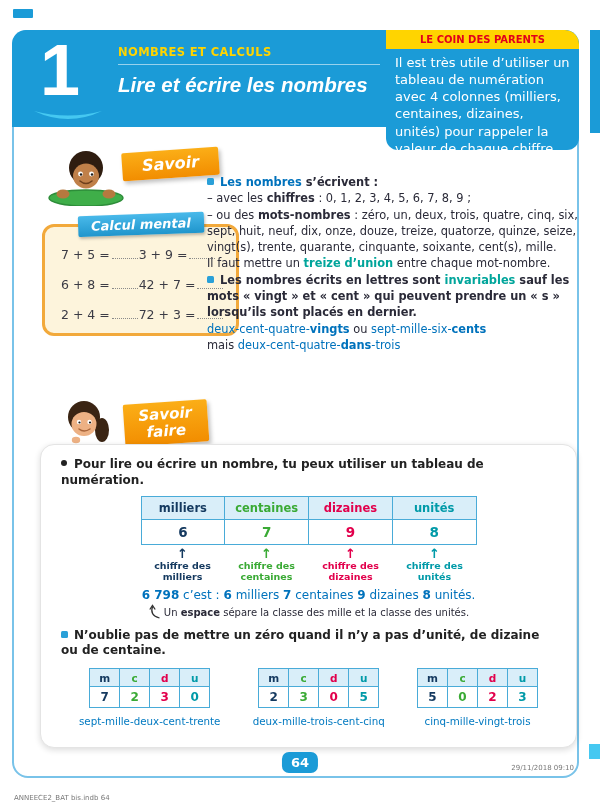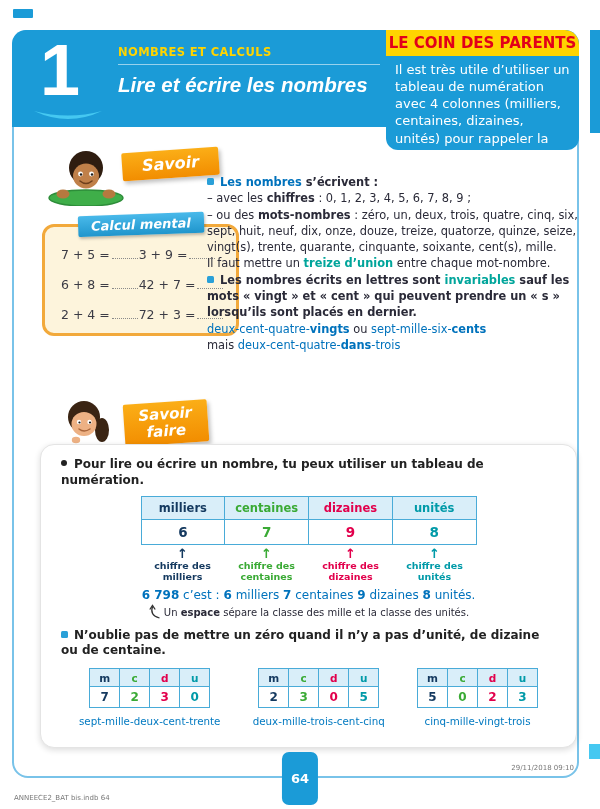--- a/index.html
+++ b/index.html
@@ -22,21 +22,21 @@
   .swoosh { position:absolute; left:18px; top:78px; }
   .head-text { position:absolute; left:106px; top:15px; width:262px; }
   .category { color:#ffd400; font-weight:700; font-size:11.5px; letter-spacing:.4px;
               padding-bottom:5px; border-bottom:1px solid rgba(255,255,255,.55); }
   .title { color:#fff; font-weight:700; font-size:20.5px; margin-top:8px;
            font-family:"Liberation Sans",sans-serif;font-style:italic; }
 
   
   .parents { position:absolute; left:386px; top:30px; width:193px; height:120px; background:#1b9bd7;
              border-radius:0 14px 12px 12px; display:flex; flex-direction:column; overflow:hidden; }
-  .parents-title { background:#ffd400; color:#e2001a; font-weight:800; font-size:15px;
+  .parents-title { background:#ffd400; color:#e2001a; font-weight:800; font-size:10px;
                    text-align:center; padding:4px 2px; border-radius:0 14px 0 0; }
   .parents-body { color:#fff; font-size:13px; line-height:1.32; padding:5px 9px 2px; flex:1; }
   .parents-footer { font-size:9.3px; text-align:center; padding:0 4px 6px; }
 
   
   .ribbon { position:absolute; background:linear-gradient(180deg,#fbae17,#f28d00); color:#fff;
             font-style:italic; font-weight:700; transform:rotate(-4deg); border-radius:2px;
             box-shadow:2px 3px 4px rgba(0,0,0,.25); }
   .savoir-ribbon { left:122px; top:150px; padding:4px 20px 5px; font-size:16px; }
   .sf-ribbon { left:124px; top:402px; padding:4px 15px; font-size:15px; text-align:center; line-height:1.12; }
@@ -99,21 +99,21 @@
   .minis { display:flex; justify-content:space-between; padding:0 18px; margin-top:9px; }
   .mini { text-align:center; }
   .mini table { border-collapse:collapse; table-layout:fixed; margin:0 auto; }
   .mini th,.mini td { border:1.3px solid #49abd8; width:30px; text-align:center; }
   .mini th { background:#d9eef9; font-size:10.5px; font-weight:700; padding:2.5px 0; }
   .mini td { font-size:12px; font-weight:700; padding:3px 0; }
   .cap { font-size:10.3px; color:#0079c1; margin-top:7px; white-space:nowrap; }
 
   
   .page-num { position:absolute; left:50%; transform:translateX(-50%); top:752px; background:#1b9bd7;
-              color:#fff; font-weight:700; font-size:13px; padding:19px 9px; border-radius:7px; }
+              color:#fff; font-weight:700; font-size:13px; padding:3px 9px; border-radius:7px; }
   .print-l { position:absolute; left:14px; top:794px; font-size:7px; color:#777; }
   .print-r { position:absolute; right:26px; top:764px; font-size:7px; color:#777; }
 </style>
 </head>
 <body>
 
 <div class="page">
 
   <div class="corner-mark"></div>
   <div class="frame"></div>

